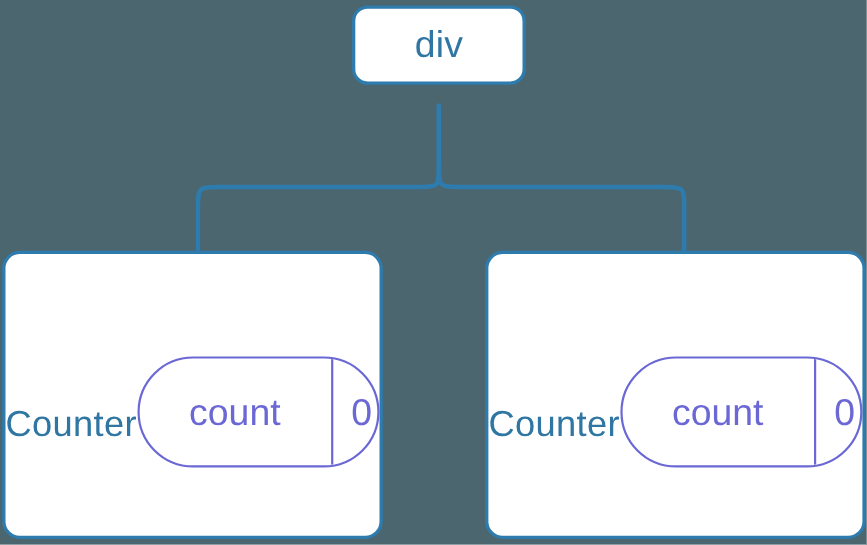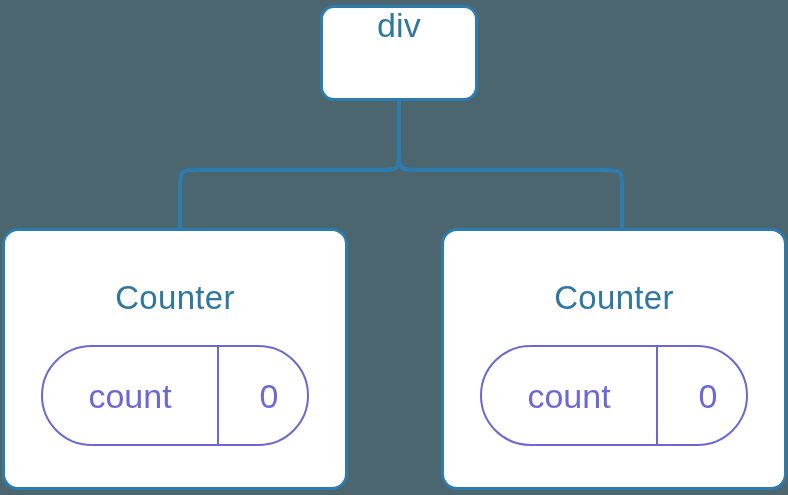--- a/index.html
+++ b/index.html
@@ -36,42 +36,42 @@
     border: 3px solid #2e7bae;
     box-sizing: border-box;
     z-index: 2;
   }
 
   
   .node-root {
     left: 320px;
     top: 5px;
     width: 158px;
-    height: 96px;
+    height: 72px;
     border-radius: 14px;
     display: flex;
-    align-items: flex-start;
+    align-items: center;
     justify-content: center;
   }
   .root-label {
     color: #2f76a3;
     font-size: 34px;
     font-weight: 400;
     letter-spacing: 0.2px;
     line-height: 1;
   }
 
   
   .node-child {
     top: 228px;
     width: 346px;
     height: 262px;
     border-radius: 16px;
     display: flex;
-    flex-direction: column;
+    flex-direction: row;
     align-items: center;
   }
   .node-child-left  { left: 2px; }
   .node-child-right { left: 441px; }
 
   .child-title {
     color: #2f76a3;
     font-size: 33px;
     font-weight: 400;
     line-height: 1;

